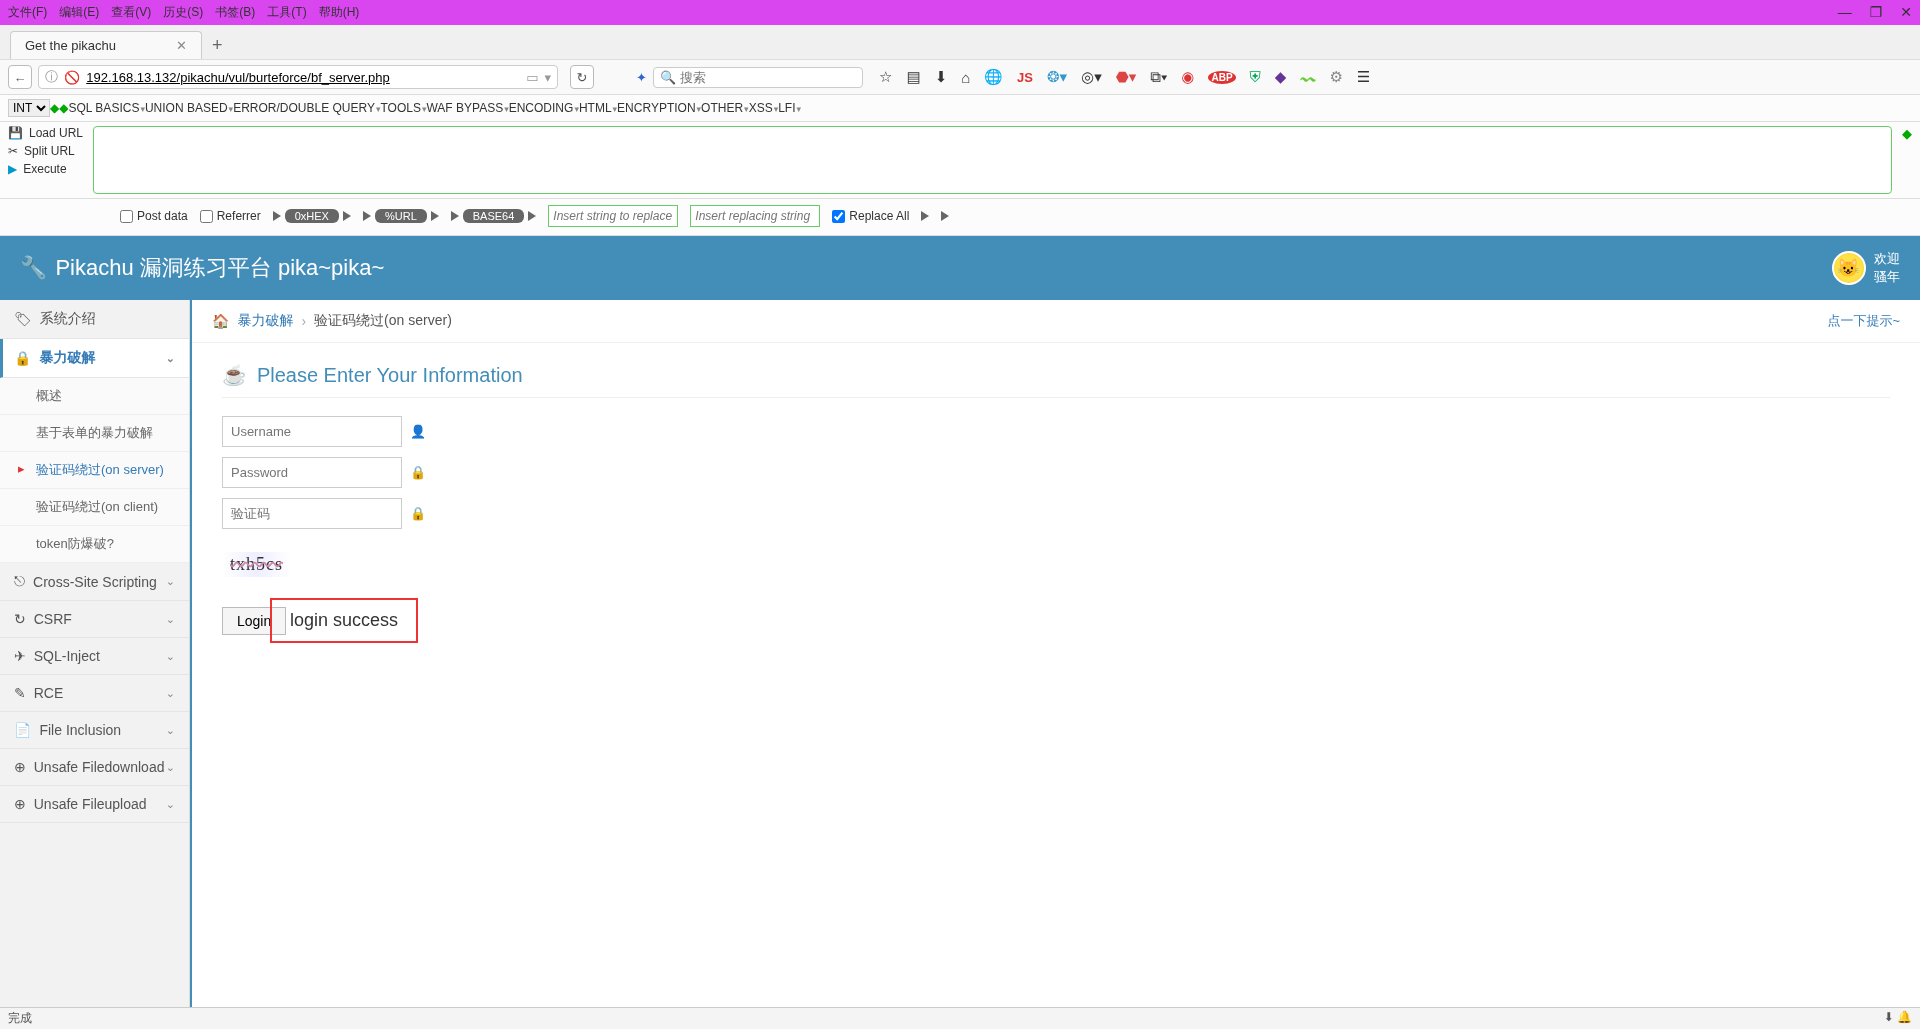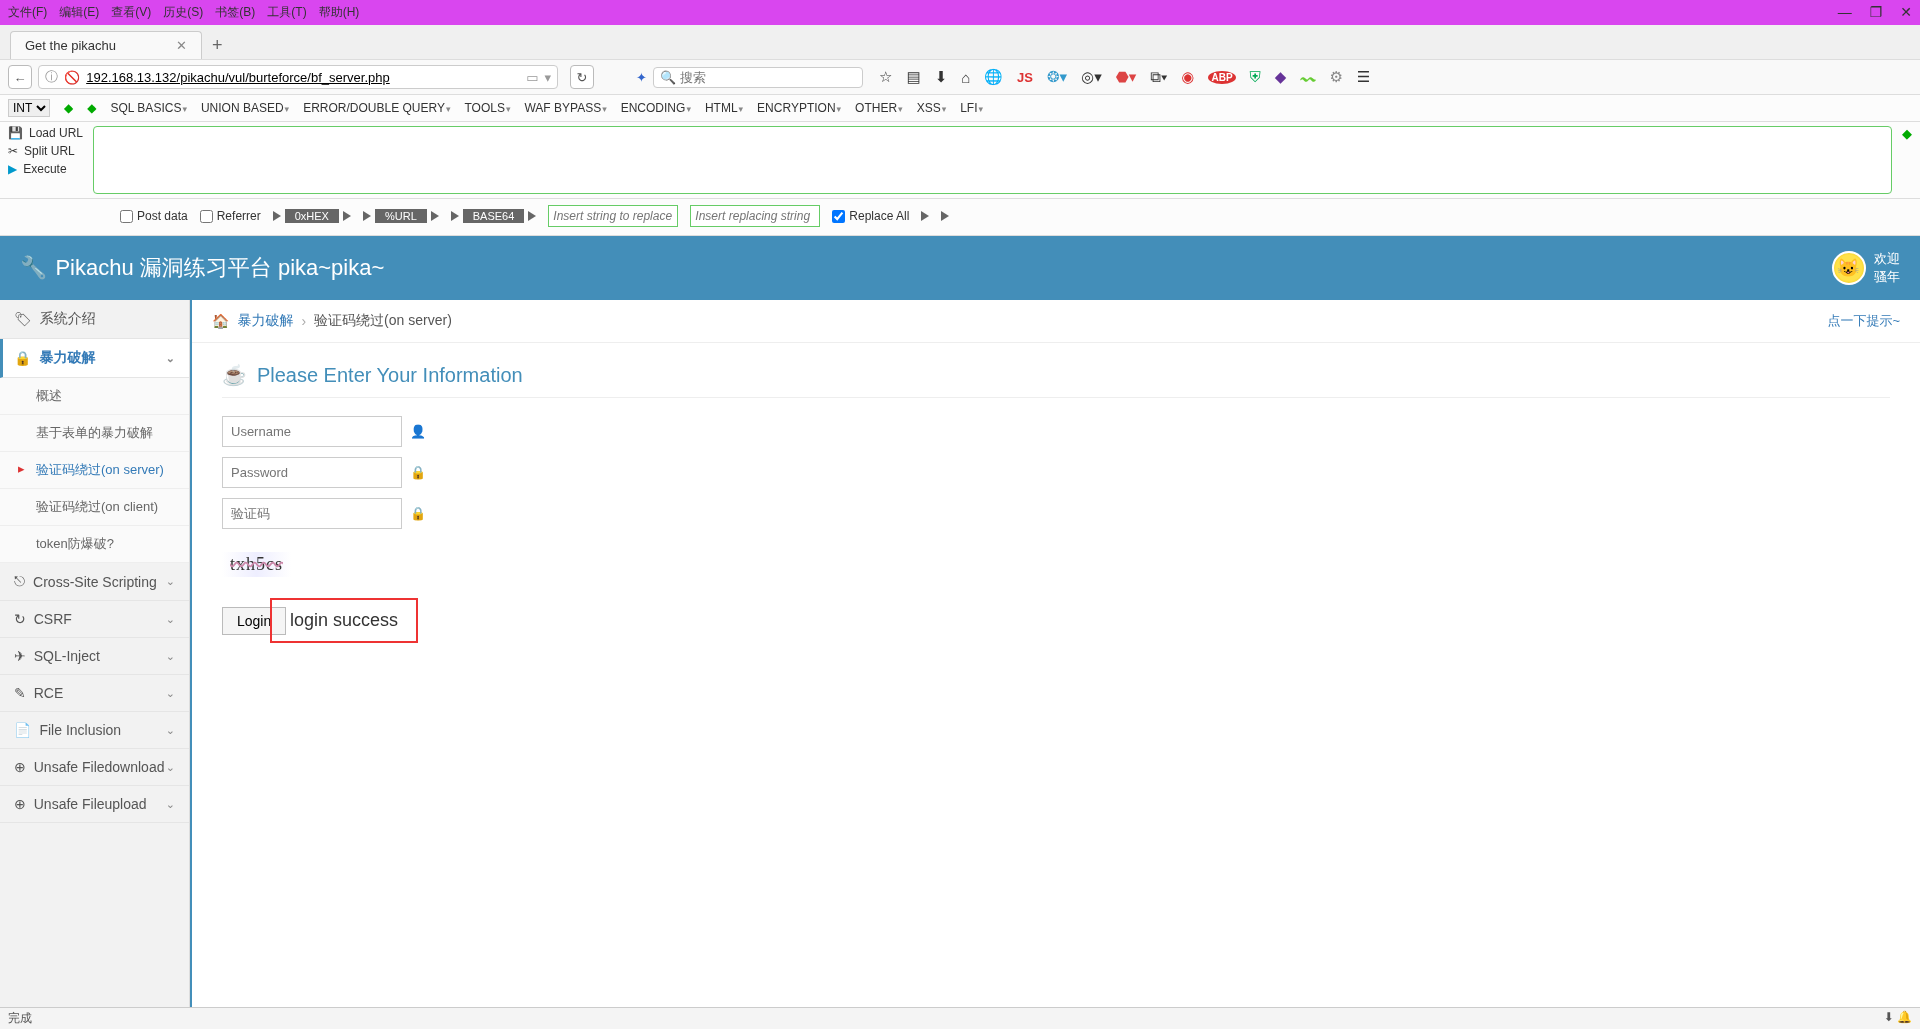--- a/index.html
+++ b/index.html
@@ -15,31 +15,31 @@
 .navbtn { width:24px; height:24px; border:1px solid #bbb; border-radius:4px; display:flex; align-items:center; justify-content:center; cursor:pointer; color:#555; background:#fff; }
 .urlbox { flex:0 0 520px; display:flex; align-items:center; border:1px solid #ccc; border-radius:4px; padding:2px 6px; background:#fff; gap:6px; }
 .urlbox input { border:none; outline:none; flex:1; font-size:13px;text-decoration:underline; }
 .urlicons { display:flex; gap:4px; color:#999; }
 .refresh { margin-left:6px; }
 .spacer { width:30px; }
 .searchbox { flex:0 0 190px; display:flex; align-items:center; border:1px solid #ccc; border-radius:4px; padding:2px 6px; background:#fff; gap:4px; color:#888; }
 .searchbox input { border:none; outline:none; flex:1; font-size:13px; }
 .toolbar-icons { display:flex; gap:14px; align-items:center; margin-left:10px; }
 .toolbar-icons span { font-size:15px; cursor:pointer; }
-.hackbar { background:#fcfcfc; border-bottom:1px solid #ddd; padding:4px 8px; display:flex; gap:14px; font-size:12px; align-items:center; }
+.hackbar { background:#fcfcfc; border-bottom:1px solid #ddd; padding:4px 8px; display:flex; font-size:12px; align-items:center; }
 .hackbar select { border:1px solid #ccc; font-size:12px; }
 .hb-item { cursor:pointer; color:#333; }
 .hb-item::after { content:"▾"; font-size:9px; margin-left:1px; color:#888; }
 .hb-row2 { background:#fcfcfc; display:flex; padding:4px 8px; align-items:flex-start; gap:10px; border-bottom:1px solid #ddd; }
 .hb-side { display:flex; flex-direction:column; gap:4px; font-size:12px; }
 .hb-side div { display:flex; gap:6px; align-items:center; cursor:pointer; }
 .hb-main { flex:1; border:1px solid #6c6; border-radius:4px; height:68px; background:#fff; }
 .hb-row3 { background:#fcfcfc; display:flex; padding:6px 8px 8px 120px; align-items:center; gap:12px; font-size:12px; border-bottom:1px solid #ddd; }
 .hb-chip { display:flex; align-items:center; gap:4px; }
-.hb-pill { background:#666; color:#fff; border-radius:0; padding:1px 10px; font-size:11px; }
+.hb-pill { background:#666; color:#fff; border-radius:6px; padding:1px 10px; font-size:11px; }
 .hb-arrow { width:0;height:0;border-top:5px solid transparent;border-bottom:5px solid transparent;border-left:8px solid #666;display:inline-block; }
 .hb-in { border:1px solid #6c6; height:22px; width:130px; padding:0 4px; font-style:italic; color:#9a9; font-size:12px; }
 .blueheader { background:#438eb9; color:#fff; padding:14px 20px; display:flex; align-items:center; justify-content:space-between; font-size:22px; font-weight:300; }
 .blueheader .left { display:flex; align-items:center; gap:8px; }
 .blueheader .right { display:flex; align-items:center; gap:8px; font-size:13px; }
 .avatar { width:34px; height:34px; border-radius:50%; background:radial-gradient(circle,#ffe24a 60%,#e6b800 100%); border:2px solid #fff; display:flex; align-items:center; justify-content:center; font-size:18px; }
 .app { display:flex; height:calc(1029px - 260px); }
 .sidebar { width:190px; background:#f2f2f2; border-right:1px solid #ddd; overflow:auto; }
 .sb-item { padding:10px 14px; border-bottom:1px solid #e5e5e5; display:flex; align-items:center; justify-content:space-between; cursor:pointer; color:#555; font-size:14px; }
 .sb-item .l { display:flex; gap:8px; align-items:center; }

